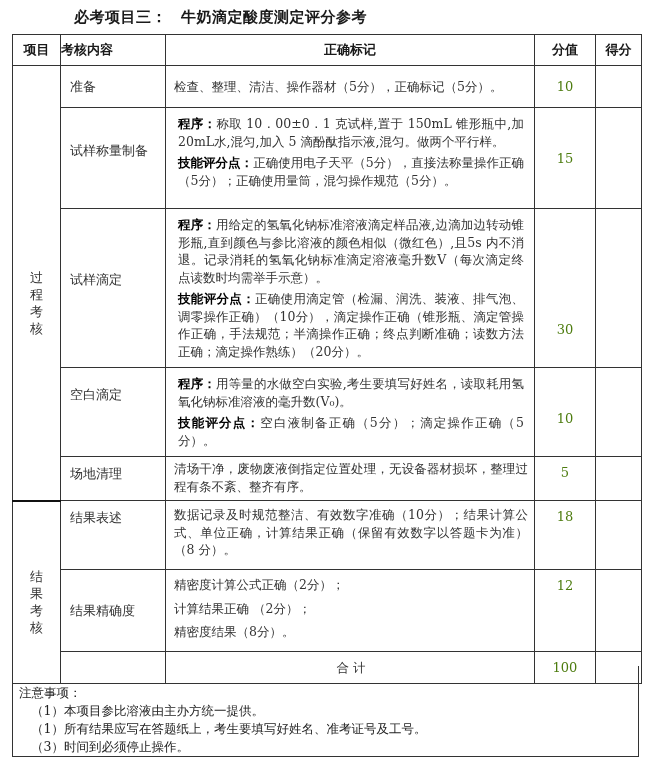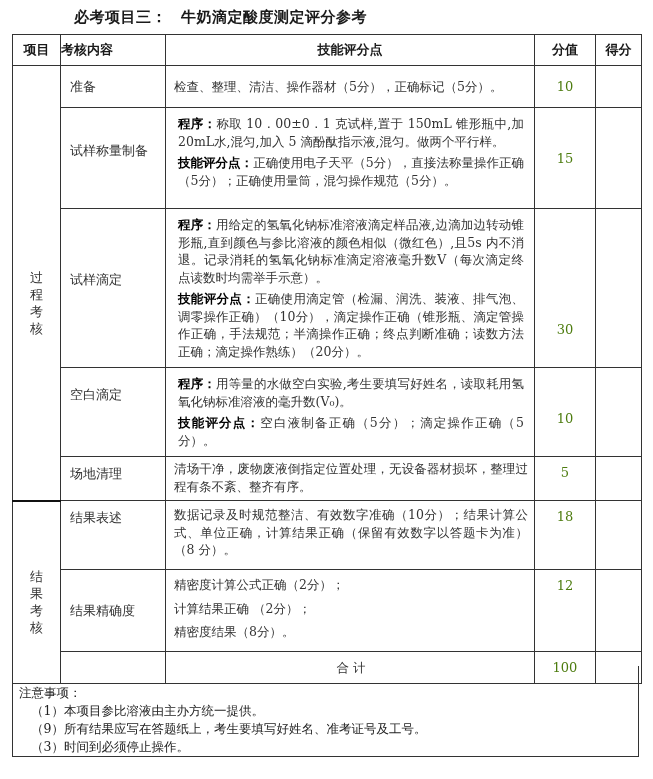--- a/index.html
+++ b/index.html
@@ -39,21 +39,21 @@
     <col style="width:48px">
       <col style="width:105px">
       <col style="width:369px">
       <col style="width:61px">
       <col style="width:46px">
   </colgroup>
   <tbody>
       <tr>
     <th>项目</th>
     <th class="left">考核内容</th>
-    <th>技能评分点</th>
+    <th>正确标记</th>
     <th>分值</th>
     <th>得分</th>
   </tr>
 
   <tr style="height:42px">
     <td class="cat" rowspan="5" style="padding-top:40px;">
       <div>过</div>
       <div>程</div>
       <div>考</div>
       <div>核</div>
@@ -130,15 +130,15 @@
     <td class="desc center">合 计</td>
     <td class="score mid">100</td>
     <td></td>
   </tr>
 </tbody>
   </table>
 
 <div class="notes">
   <div class="head">注意事项：</div>
   <div class="line" style="top:36px">（1）本项目参比溶液由主办方统一提供。</div>
-  <div class="line" style="top:54px">（9）所有结果应写在答题纸上，考生要填写好姓名、准考证号及工号。</div>
+  <div class="line" style="top:54px">（1）所有结果应写在答题纸上，考生要填写好姓名、准考证号及工号。</div>
   <div class="line" style="top:72px">（3）时间到必须停止操作。</div>
 </div>
 
 </body></html>

